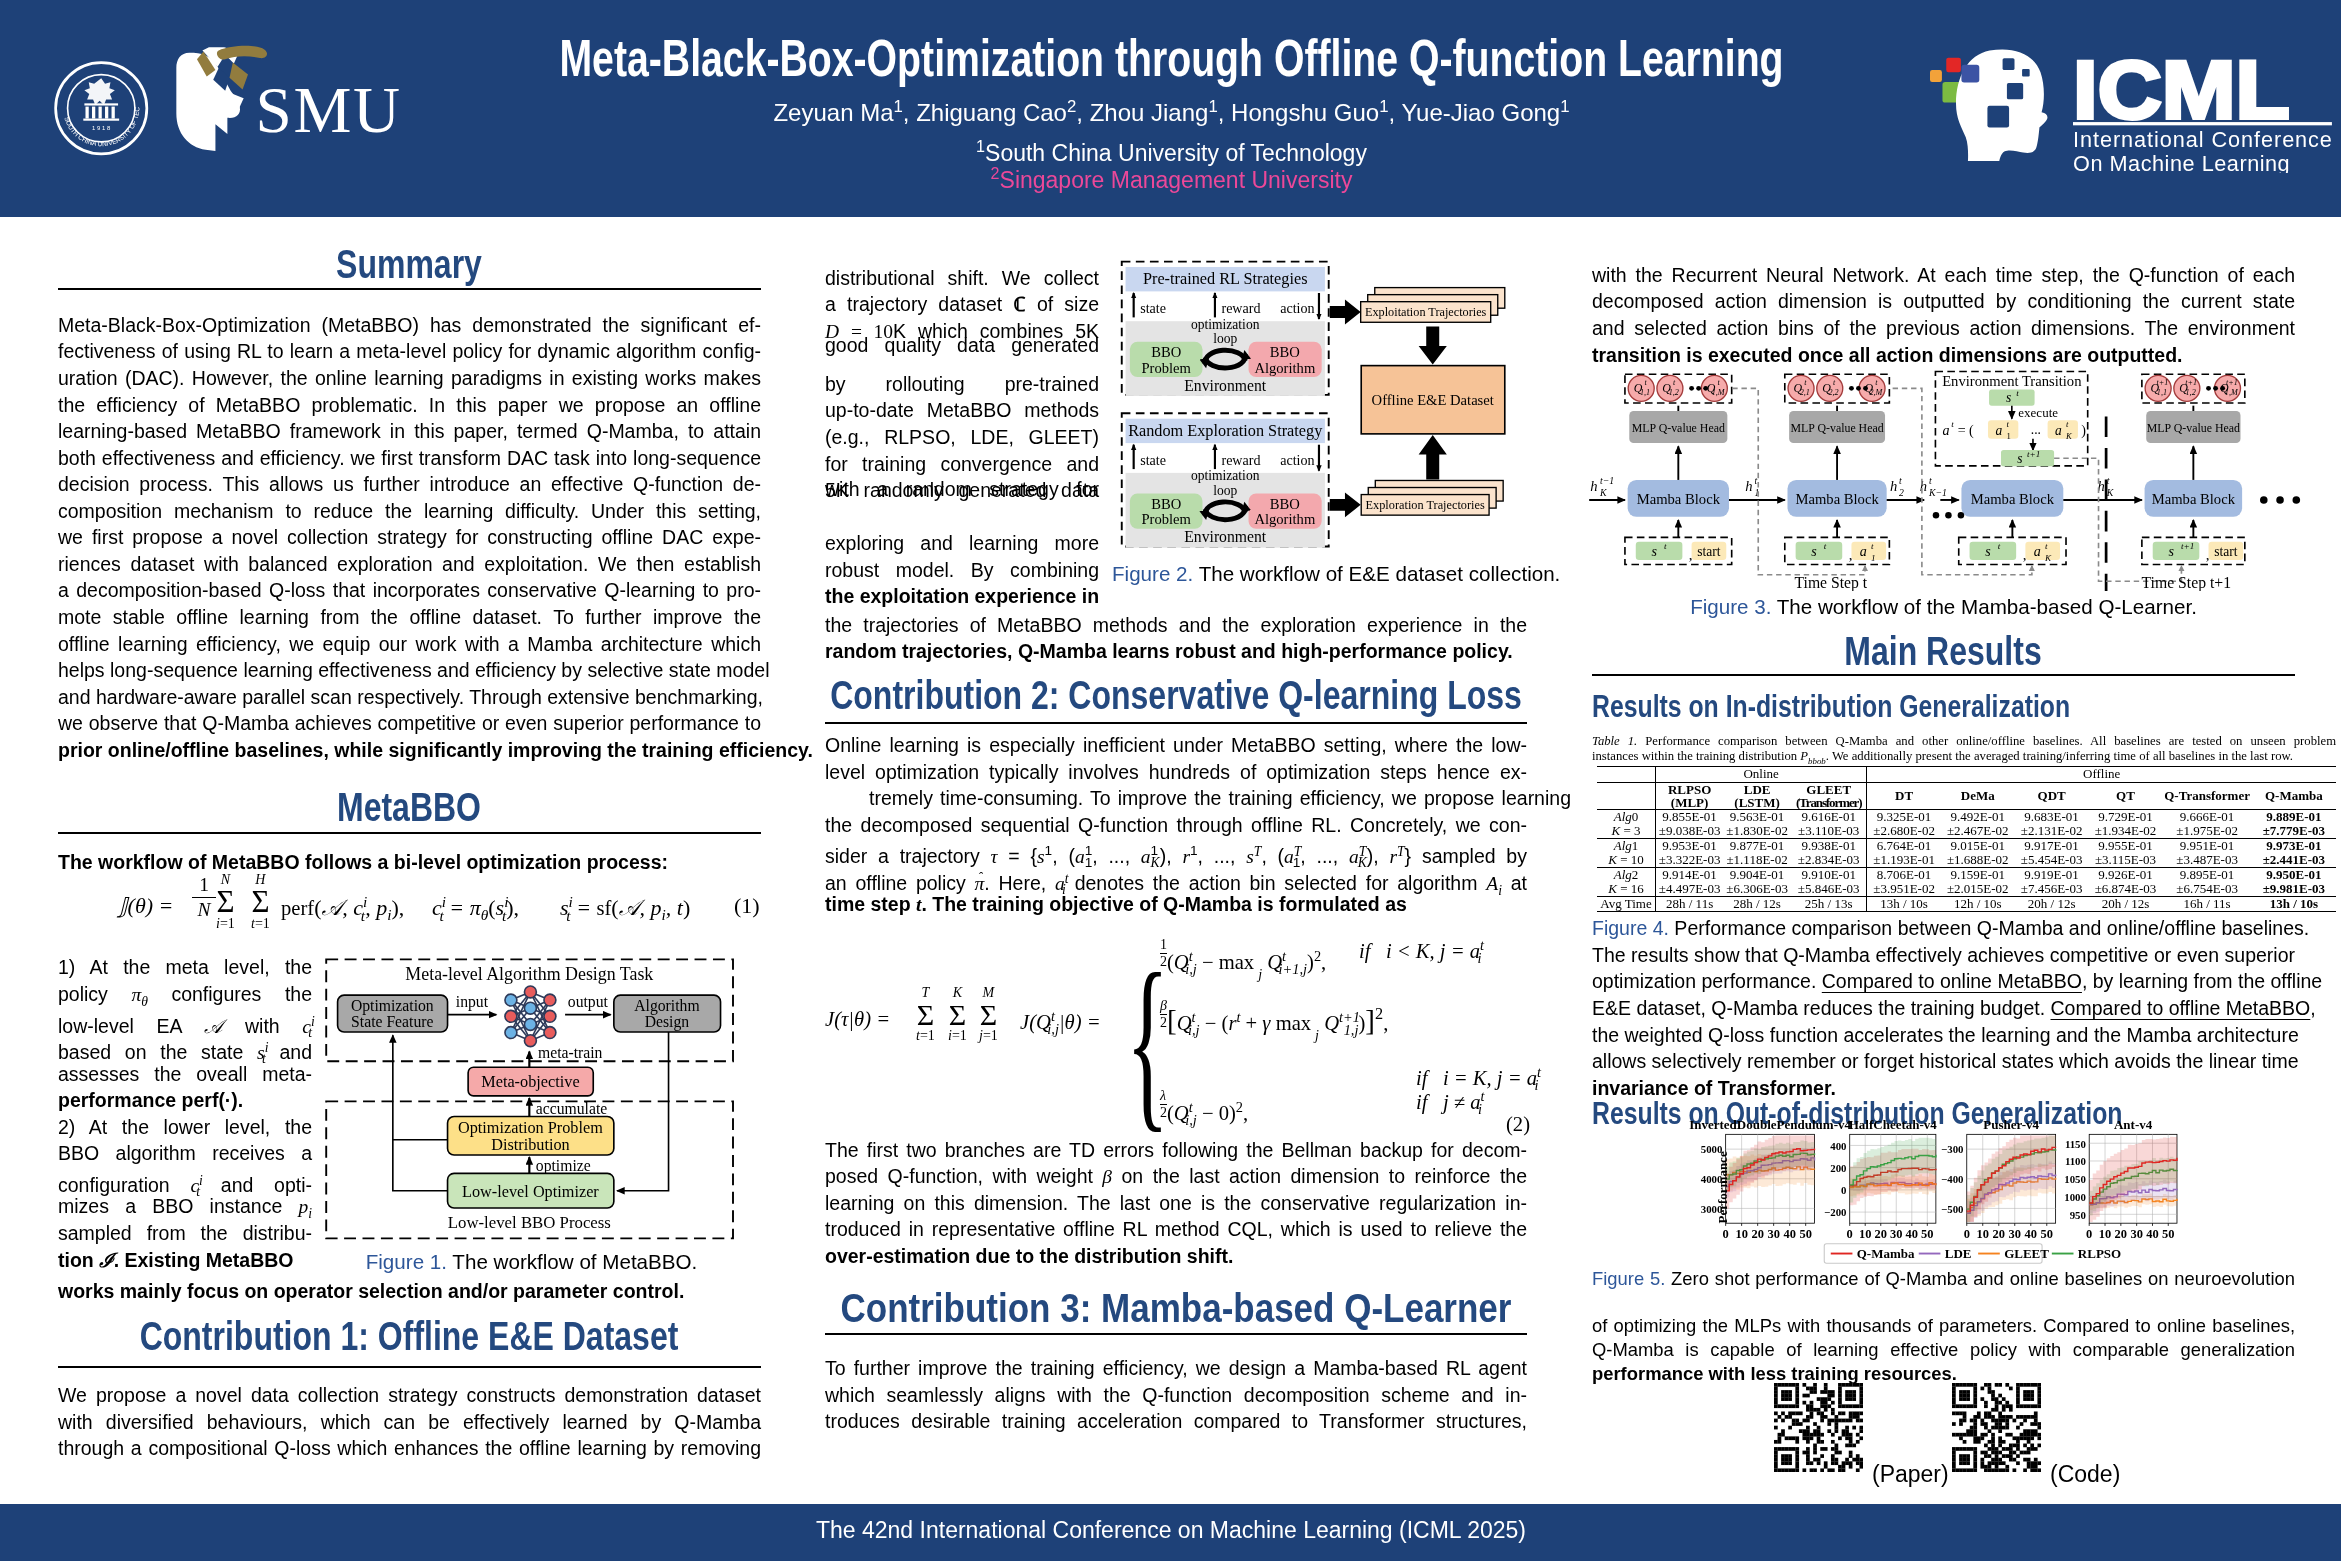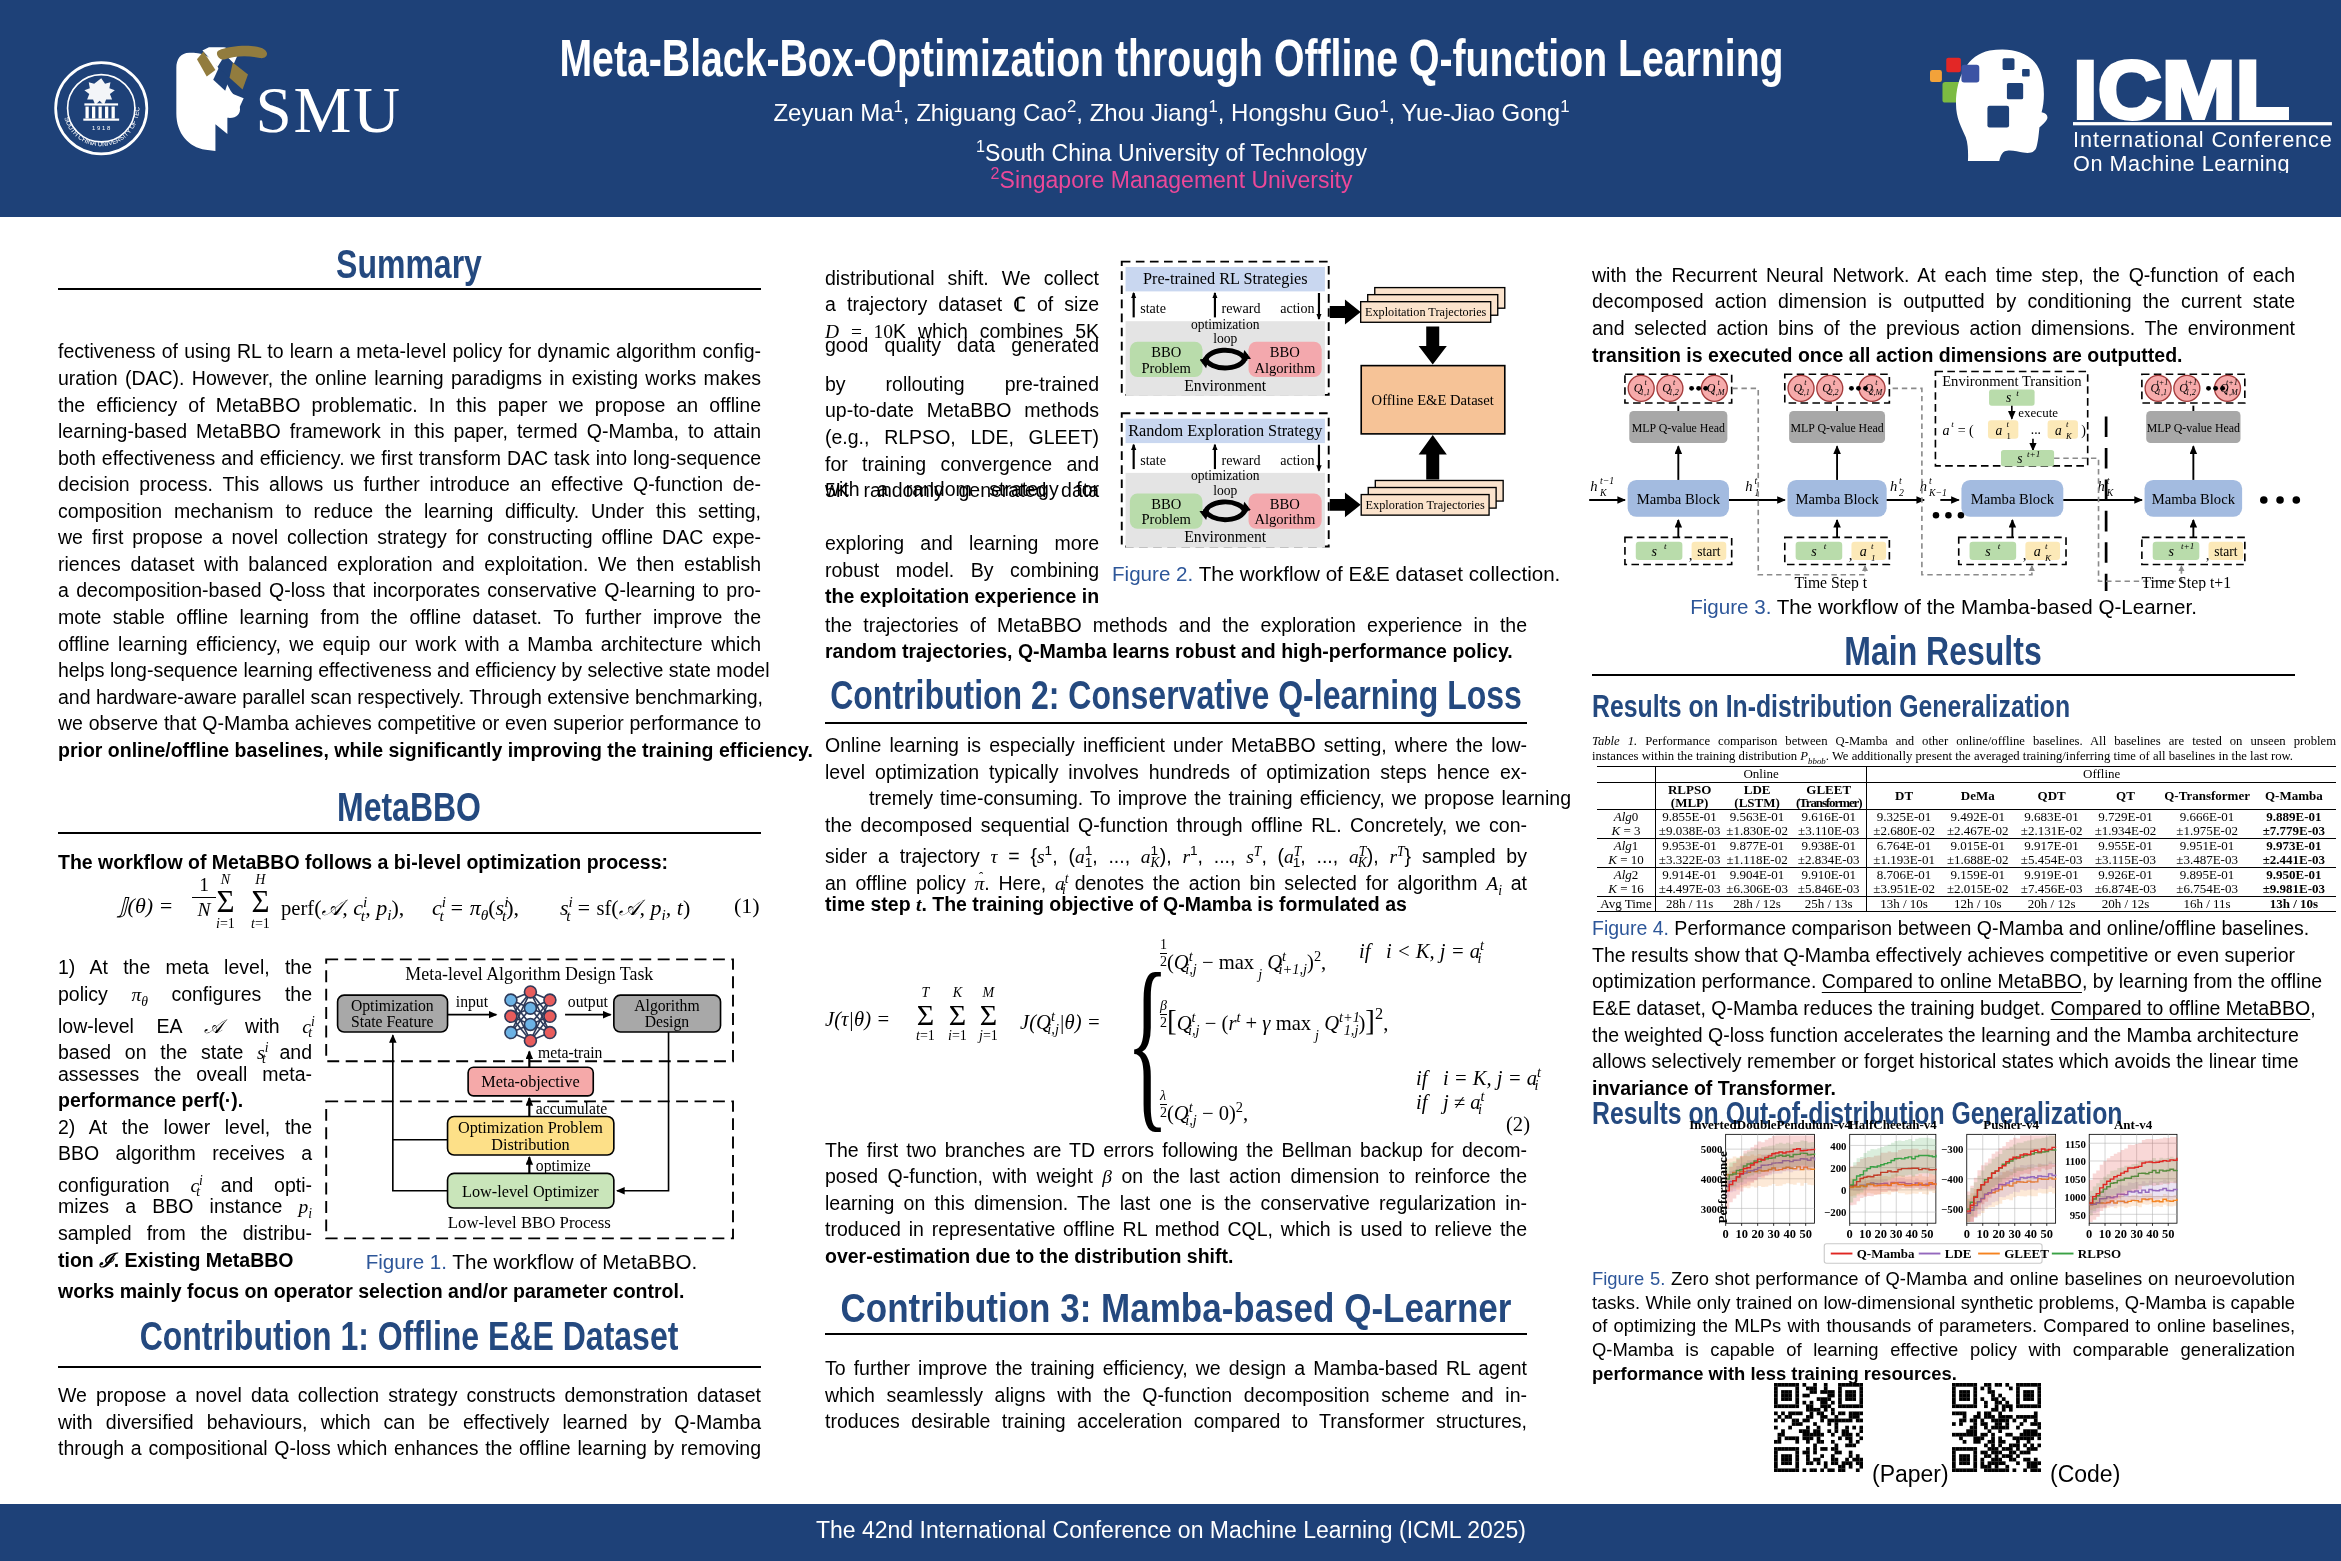--- a/index.html
+++ b/index.html
@@ -86,20 +86,21 @@
 <div class="abs" style="left:1171px;top:1517px;">
       <span style="position:absolute;display:inline-block;font-size:23px;color:#fff;white-space:nowrap;transform:translateX(-50%);">The 42nd International Conference on Machine Learning (ICML 2025)</span>
     </div>
 
 
 <div class="abs" style="left:409px;top:242px;">
       <span class="hd" style="position:absolute;display:inline-block;font-size:40px;transform:scaleX(0.80) translateX(-50%);transform-origin:0 0;">Summary</span>
     </div>
 <div class="rule" style="left:58px;top:288px;width:703px;"></div>
 
+<div class="jl" style="left:58px;top:312px;width:703px;">Meta-Black-Box-Optimization (MetaBBO) has demonstrated the significant ef-</div>
 <div class="jl" style="left:58px;top:338px;width:703px;">fectiveness of using RL to learn a meta-level policy for dynamic algorithm config-</div>
 <div class="jl" style="left:58px;top:365px;width:703px;">uration (DAC). However, the online learning paradigms in existing works makes</div>
 <div class="jl" style="left:58px;top:392px;width:703px;">the efficiency of MetaBBO problematic. In this paper we propose an offline</div>
 <div class="jl" style="left:58px;top:418px;width:703px;">learning-based MetaBBO framework in this paper, termed Q-Mamba, to attain</div>
 <div class="jl" style="left:58px;top:445px;width:703px;">both effectiveness and efficiency. we first transform DAC task into long-sequence</div>
 <div class="jl" style="left:58px;top:471px;width:703px;">decision process. This allows us further introduce an effective Q-function de-</div>
 <div class="jl" style="left:58px;top:498px;width:703px;">composition mechanism to reduce the learning difficulty. Under this setting,</div>
 <div class="jl" style="left:58px;top:524px;width:703px;">we first propose a novel collection strategy for constructing offline DAC expe-</div>
 <div class="jl" style="left:58px;top:551px;width:703px;">riences dataset with balanced exploration and exploitation. We then establish</div>
 <div class="jl" style="left:58px;top:577px;width:703px;">a decomposition-based Q-loss that incorporates conservative Q-learning to pro-</div>
@@ -838,21 +839,20 @@
 <line x1="226" y1="252" x2="266" y2="252" stroke="#e02622" stroke-width="3.5"></line>
 <text x="274" y="261" font-family="Liberation Serif" font-size="24" font-weight="bold">Q-Mamba</text>
 <line x1="388.4" y1="252" x2="428.4" y2="252" stroke="#9468bd" stroke-width="3.5"></line>
 <text x="436.4" y="261" font-family="Liberation Serif" font-size="24" font-weight="bold">LDE</text>
 <line x1="498.0" y1="252" x2="538.0" y2="252" stroke="#f5831f" stroke-width="3.5"></line>
 <text x="546.0" y="261" font-family="Liberation Serif" font-size="24" font-weight="bold">GLEET</text>
 <line x1="634.0" y1="252" x2="674.0" y2="252" stroke="#3aa145" stroke-width="3.5"></line>
 <text x="682.0" y="261" font-family="Liberation Serif" font-size="24" font-weight="bold">RLPSO</text>
 </svg>
 <div class="jl" style="left:1592px;top:1267px;width:703px;font-size:18.4px;line-height:24px;height:24px;"><span class="figno">Figure 5.</span> Zero shot performance of Q-Mamba and online baselines on neuroevolution</div>
-<div class="jl" style="left:1592px;top:1291px;width:703px;font-size:18.4px;line-height:24px;height:24px;">tasks.  While only trained on low-dimensional synthetic problems, Q-Mamba is capable</div>
 <div class="jl" style="left:1592px;top:1314px;width:703px;font-size:18.4px;line-height:24px;height:24px;">of optimizing the MLPs with thousands of parameters.  Compared to online baselines,</div>
 <div class="jl" style="left:1592px;top:1338px;width:703px;font-size:18.4px;line-height:24px;height:24px;">Q-Mamba is capable of learning effective policy with comparable generalization</div>
 <div class="ll" style="left:1592px;top:1362px;width:703px;font-size:18.4px;line-height:24px;height:24px;">performance with less training resources.</div>
 <svg class="abs" style="left:1774px;top:1383px;" width="89" height="89" viewBox="0 0 165 165">
 <rect x="0" y="0" width="165" height="165" fill="#fff"></rect>
 <rect x="0.00" y="0.00" width="6.90" height="6.90" fill="#000"></rect>
 <rect x="6.60" y="0.00" width="6.90" height="6.90" fill="#000"></rect>
 <rect x="13.20" y="0.00" width="6.90" height="6.90" fill="#000"></rect>
 <rect x="19.80" y="0.00" width="6.90" height="6.90" fill="#000"></rect>
 <rect x="26.40" y="0.00" width="6.90" height="6.90" fill="#000"></rect>

